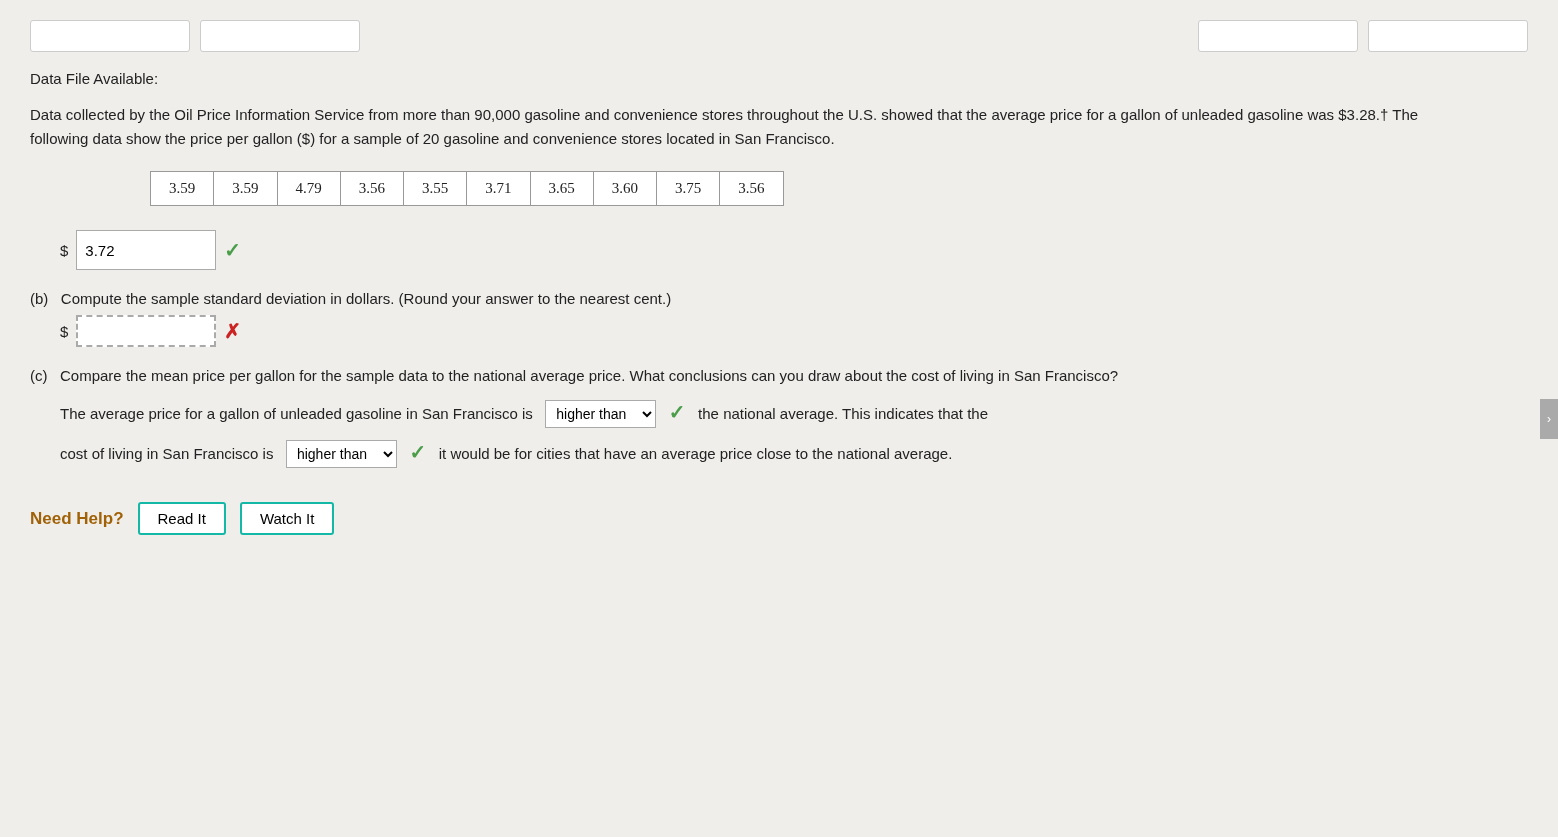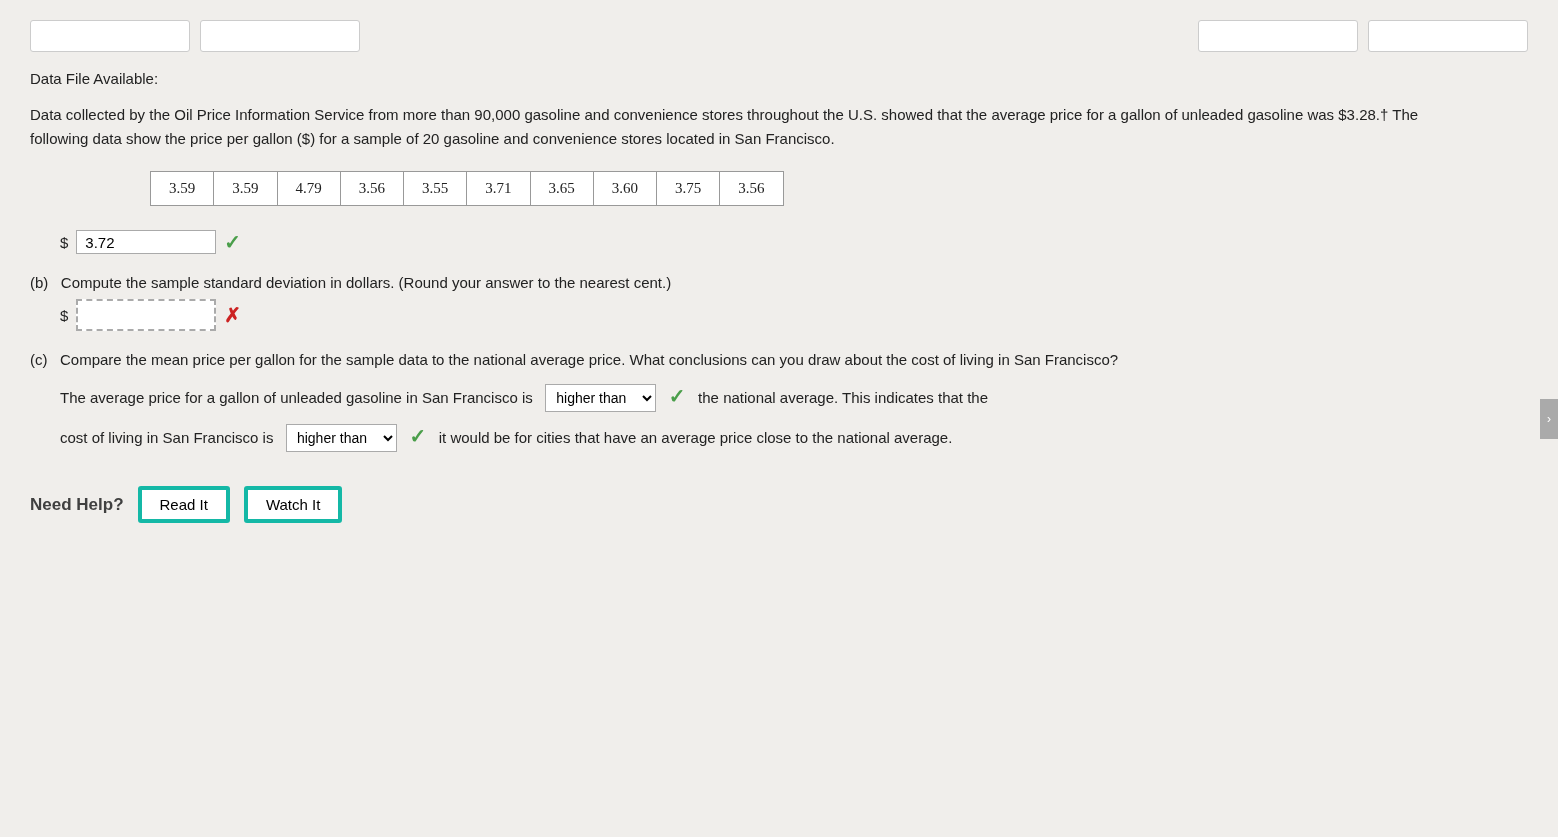--- a/index.html
+++ b/index.html
@@ -86,21 +86,21 @@
     }
     .dollar-sign {
       font-size: 15px;
     }
     .answer-input {
       border: 1px solid #aaa;
       background: white;
       padding: 4px 8px;
       font-size: 15px;
       width: 140px;
-      height: 24px;
+      height: 40px;
     }
     .answer-input-dotted {
       border: 2px dashed #aaa;
       background: white;
       padding: 4px 8px;
       font-size: 15px;
       width: 140px;
       height: 32px;
     }
     .check-icon {
@@ -130,27 +130,27 @@
       font-size: 15px;
       line-height: 2;
     }
     .need-help-section {
       margin-top: 30px;
       display: flex;
       align-items: center;
       gap: 14px;
     }
     .need-help-label {
-      color: #404040;
+      color: #a16207;
       font-weight: bold;
       font-size: 17px;
     }
     .help-btn {
       background: white;
-      border: 4px solid #14b8a6;
+      border: 2px solid #14b8a6;
       padding: 6px 18px;
       font-size: 15px;
       cursor: pointer;
       border-radius: 3px;
     }
     .side-arrow {
       position: absolute;
       right: 0;
       top: 50%;
       transform: translateY(-50%);

